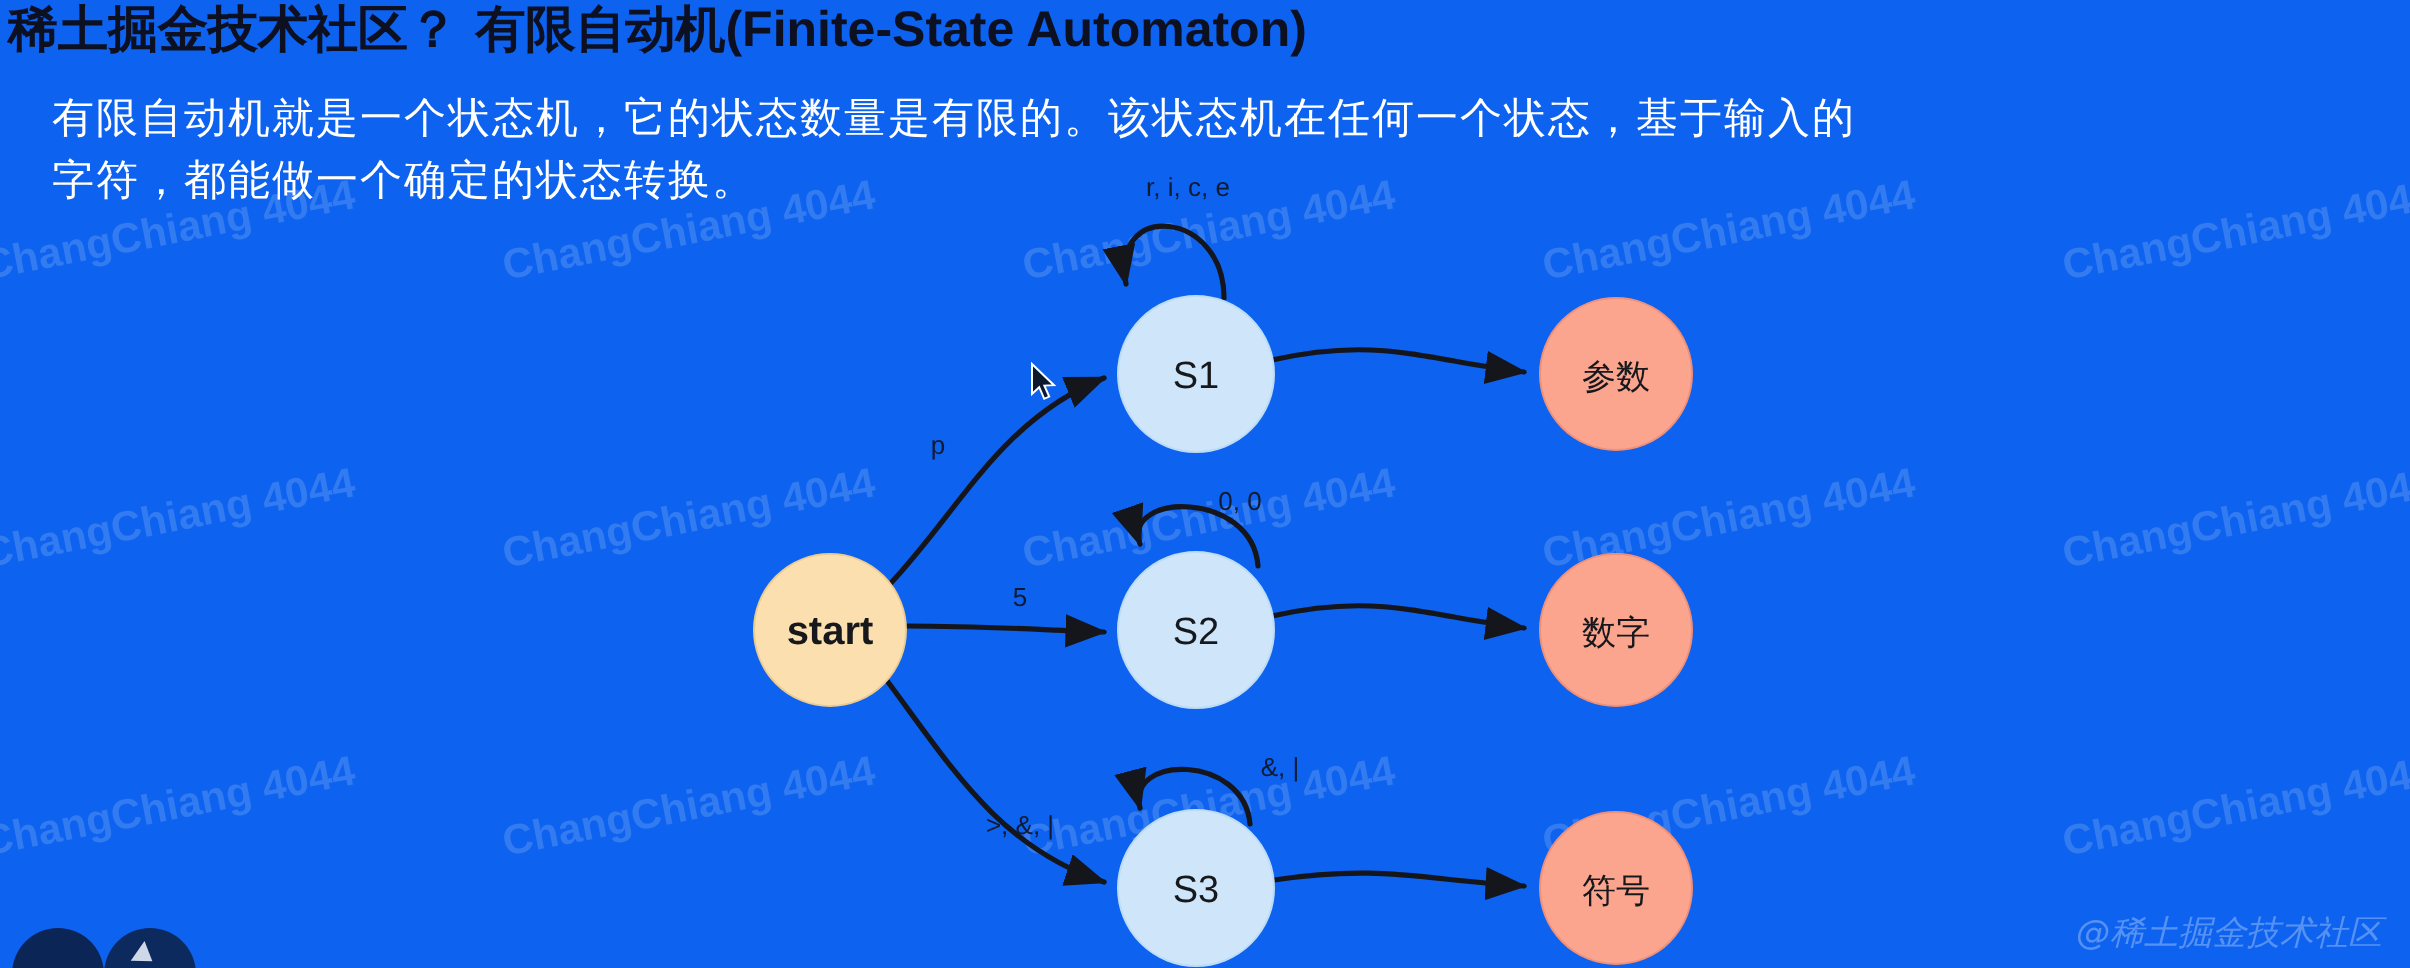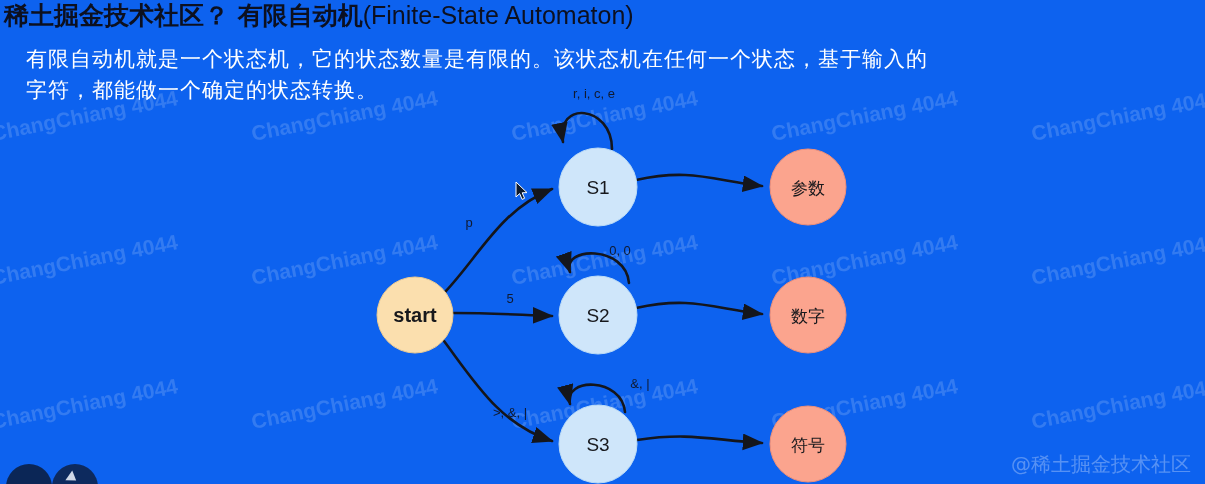--- a/index.html
+++ b/index.html
@@ -22,21 +22,21 @@
     left: 4px;
     top: -2px;
     font-size: 25px;
     font-weight: 700;
     color: #0c1020;
     white-space: nowrap;
     letter-spacing: 0px;
     line-height: 34px;
   }
   .title .seg-cn { font-family: "DejaVu Sans", sans-serif; }
-  .title .seg-latin { font-family: "Liberation Sans", sans-serif; font-weight: 400; }
+  .title .seg-latin { font-family: "Liberation Sans", sans-serif; font-weight: 700; }
 
   .body-text {
     position: absolute;
     left: 26px;
     top: 44px;
     width: 1180px;
     color: #ffffff;
     font-family: "DejaVu Serif", serif;
     font-size: 21px;
     line-height: 31px;
@@ -54,24 +54,25 @@
     white-space: nowrap;
     pointer-events: none;
     user-select: none;
   }
   .wm-br {
     position: absolute;
     right: 14px;
     bottom: 6px;
     color: rgba(255,255,255,0.30);
     font-family: "DejaVu Sans", sans-serif;
-    font-size: 20px;
+    font-size: 17px;
     white-space: nowrap;
     pointer-events: none;
     user-select: none;
+    font-style: italic;
   }
 
   
   #diagram {
     position: absolute;
     left: 0;
     top: 0;
     width: 1205px;
     height: 484px;
   }

